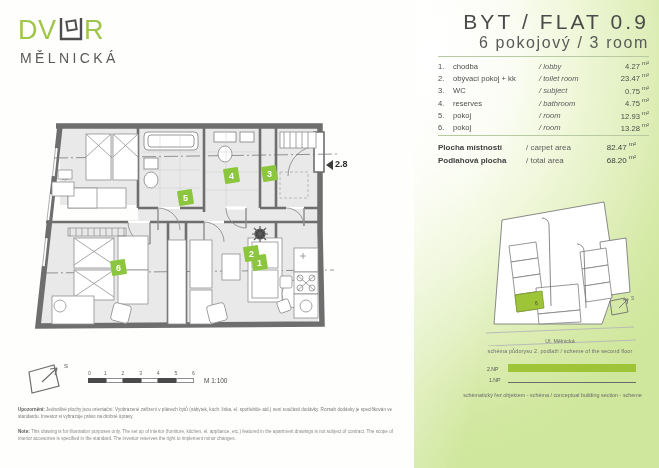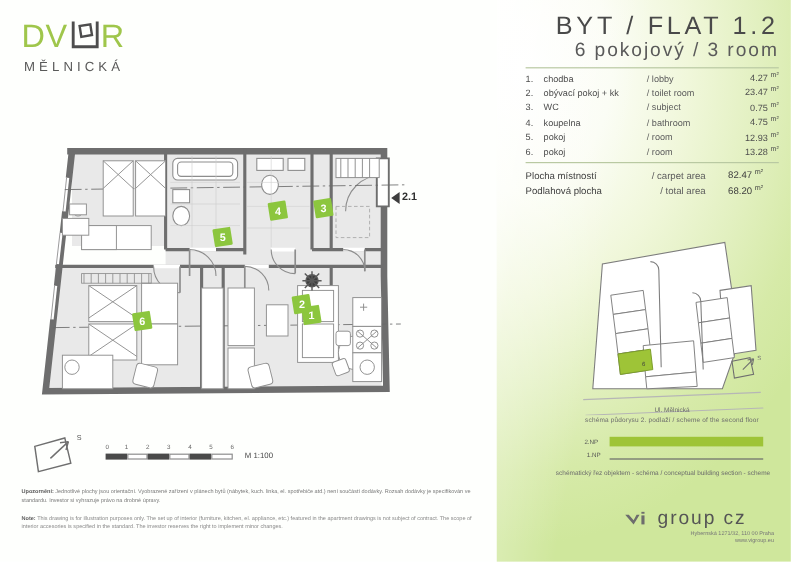--- a/index.html
+++ b/index.html
@@ -40,29 +40,29 @@
   }
   .hrule{position:absolute;height:1px;background:#b9c9a2;}
   #rule-top{left:24px;top:56px;width:211px;}
   #rule-mid{left:24px;top:135px;width:211px;}
 
   
   #room-table{position:absolute;left:24px;top:60px;width:213px;}
   .room-row{display:flex;align-items:baseline;height:12.4px;font-size:7.6px;color:#4d4d4d;}
   .rr-no{width:15px;text-align:left;}
   .rr-cz{width:86px;text-align:left;}
-  .rr-en{width:62px;text-align:left;color:#5c5c5c;}
+  .rr-en{width:62px;text-align:left;color:#5c5c5c;font-style:italic;}
   .rr-ar{width:48px;text-align:right;}
   .rr-ar .u{font-size:6px;vertical-align:super;}
 
   
   #totals{position:absolute;left:24px;top:141px;width:213px;}
   .tot-row{display:flex;align-items:baseline;height:13px;font-size:8px;color:#3f3f3f;}
-  .tot-cz{width:88px;}
-  .tot-en{width:62px;color:#5c5c5c;text-align:right;}
+  .tot-cz{width:88px;font-weight:bold;}
+  .tot-en{width:62px;color:#5c5c5c;}
   .tot-ar{width:48px;text-align:right;}
   .tot-ar .u{font-size:6px;vertical-align:super;}
 
   
   #site-plan{position:absolute;left:476px;top:196px;width:168px;height:150px;}
   #site-caption{
     position:absolute;left:470px;top:348px;width:180px;text-align:center;
     font-size:5.4px;color:#6b6b6b;letter-spacing:.15px;
   }
   .np-label{position:absolute;font-size:5.2px;color:#555;}
@@ -85,21 +85,21 @@
   #logo-addr{
     position:absolute;left:0;top:18px;width:125px;text-align:right;
     font-size:4.6px;color:#777;line-height:6.2px;
   }
 
   
   #brand{position:absolute;left:18px;top:14px;width:160px;height:50px;}
   #brand-main{position:absolute;left:0;top:0;width:130px;height:32px;}
   #brand-sub{
     position:absolute;left:2px;top:36px;
-    font-size:11px;letter-spacing:3.4px;color:#595959;text-align:right;
+    font-size:14px;letter-spacing:3.4px;color:#595959;text-align:right;
   }
 
   
   #floorplan{position:absolute;left:8px;top:110px;width:400px;height:250px;}
 
   
   .badge{
     position:absolute;width:15px;height:15px;background:#8cc63e;
     transform:rotate(-9deg);
     display:flex;align-items:center;justify-content:center;
@@ -148,21 +148,21 @@
   #note-en b{color:#5a5a5a;}
 </style>
 </head>
 <body>
 
 <div id="sheet">
 
   <div id="right-panel">
     <div class="rp-inner">
 
-      <div id="flat-title">BYT / FLAT 1.2</div>
+      <div id="flat-title">BYT / FLAT 0.9</div>
       <div id="flat-subtitle">6 pokojový / 3 room</div>
 
       <div class="hrule" id="rule-top"></div>
 
       <div id="room-table">
         <div class="room-row">
           <div class="rr-no">1.</div>
           <div class="rr-cz">chodba</div>
           <div class="rr-en">/ lobby</div>
           <div class="rr-ar"><span>4.27</span> <span class="u">m²</span></div>
@@ -174,21 +174,21 @@
           <div class="rr-ar"><span>23.47</span> <span class="u">m²</span></div>
         </div>
         <div class="room-row">
           <div class="rr-no">3.</div>
           <div class="rr-cz">WC</div>
           <div class="rr-en">/ subject</div>
           <div class="rr-ar"><span>0.75</span> <span class="u">m²</span></div>
         </div>
         <div class="room-row">
           <div class="rr-no">4.</div>
-          <div class="rr-cz">koupelna</div>
+          <div class="rr-cz">reserves</div>
           <div class="rr-en">/ bathroom</div>
           <div class="rr-ar"><span>4.75</span> <span class="u">m²</span></div>
         </div>
         <div class="room-row">
           <div class="rr-no">5.</div>
           <div class="rr-cz">pokoj</div>
           <div class="rr-en">/ room</div>
           <div class="rr-ar"><span>12.93</span> <span class="u">m²</span></div>
         </div>
         <div class="room-row">
@@ -252,32 +252,20 @@
     </g>
   </svg>
   <div id="site-caption">schéma půdorysu 2. podlaží / scheme of the second floor</div>
 
   <div class="np-label" id="np2-label">2.NP</div>
   <div class="np-label" id="np1-label">1.NP</div>
   <div id="np2-bar"></div>
   <div id="np1-line"></div>
   <div id="section-caption">schématický řez objektem - schéma / conceptual building section - scheme</div>
 
-  <div id="footer-logo">
-    <svg id="logo-mark" viewBox="0 0 26 14">
-      <path d="M1,3 L8,11 L13,3 L10.5,3 L8,7.5 L4,3 Z" fill="#6d6d6d"></path>
-      <rect x="14.5" y="0.5" width="2.6" height="1.6" fill="#6d6d6d"></rect>
-      <rect x="14.5" y="3.5" width="2.6" height="7.5" fill="#6d6d6d"></rect>
-    </svg>
-    <div id="logo-word">group cz</div>
-    <div id="logo-addr">
-      <div>Hybernská 1271/32, 110 00 Praha</div>
-      <div>www.vigroup.eu</div>
-    </div>
-  </div>
 
   <div id="brand">
     <svg id="brand-main" viewBox="0 0 130 32">
       <text x="0" y="25" font-family="Liberation Sans, sans-serif" font-size="27" letter-spacing="1" fill="#9fc64b">D</text>
       <text x="20" y="25" font-family="Liberation Sans, sans-serif" font-size="27" letter-spacing="1" fill="#9fc64b">V</text>
       <path d="M43,4 L43,25 L63,25 L63,4" fill="none" stroke="#4d4d4d" stroke-width="2.4"></path>
       <rect x="49" y="7" width="9" height="9" fill="none" stroke="#4d4d4d" stroke-width="2" transform="rotate(-9 53.5 11.5)"></rect>
       <text x="66" y="25" font-family="Liberation Sans, sans-serif" font-size="27" letter-spacing="1" fill="#9fc64b">R</text>
     </svg>
     <div id="brand-sub">MĚLNICKÁ</div>
@@ -467,21 +455,21 @@
     </div>
   <div class="badge" id="badge-5">
       <span>5</span>
     </div>
   <div class="badge" id="badge-6">
       <span>6</span>
     </div>
 
   <div id="entrance-marker">
     <div id="entrance-tri"></div>
-    <div id="entrance-label">2.1</div>
+    <div id="entrance-label">2.8</div>
   </div>
 
   <svg id="compass" viewBox="0 0 42 34">
     <path d="M3,10 L28,3 L33,24 L6,31 Z" fill="none" stroke="#6f6f6f" stroke-width="1.2"></path>
     <path d="M16,20 L31,6" stroke="#6f6f6f" stroke-width="1.2" fill="none"></path>
     <path d="M31,6 L24,7 M31,6 L29,13" stroke="#6f6f6f" stroke-width="1.2" fill="none"></path>
   </svg>
   <div id="compass-label">S</div>
 
   <div id="scalebar">

